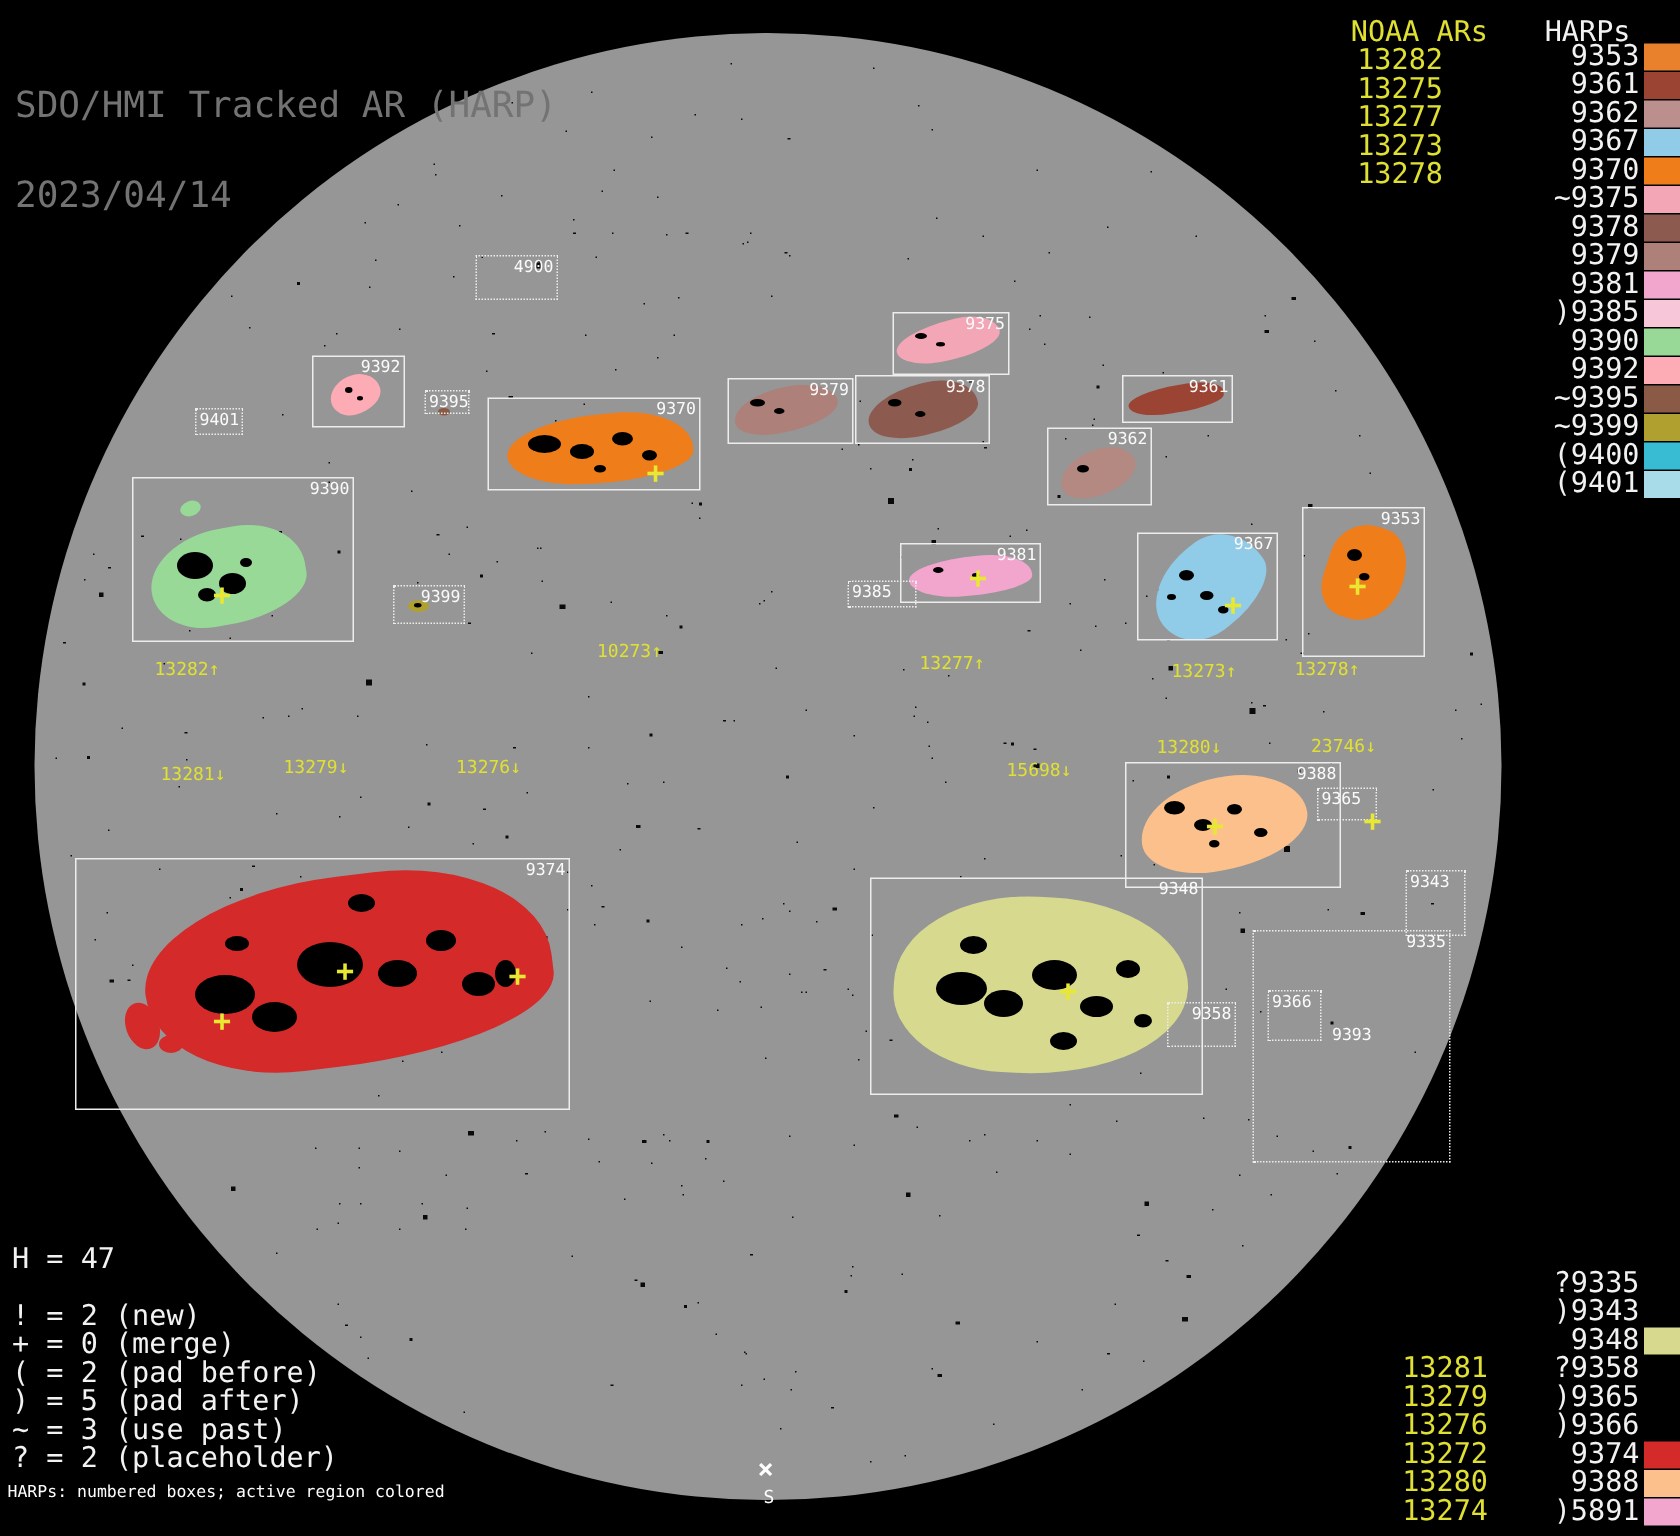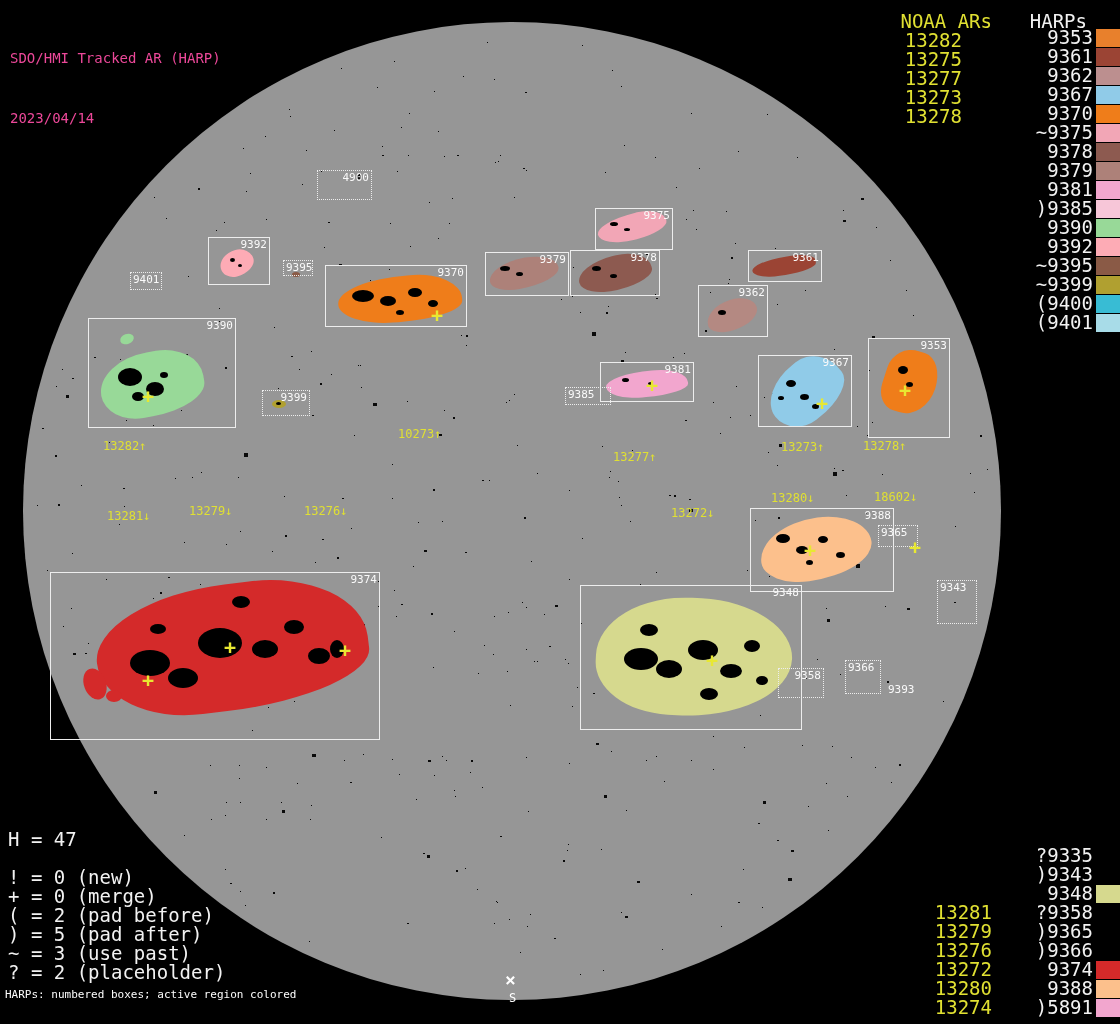--- a/index.html
+++ b/index.html
@@ -1,21 +1,21 @@
 <!DOCTYPE html>
 <html><head>
 <meta charset="utf-8">
 <style>
   *{margin:0;padding:0;box-sizing:border-box}
   html,body{background:#000}
   #stage{position:relative;width:1120px;height:1024px;background:#000;overflow:hidden;
          font-family:"DejaVu Sans Mono",monospace;color:#f2f2f2}
   #disk{position:absolute;left:23px;top:22px;width:978px;height:978px;border-radius:50%;background:#969696;z-index:0}
   #noise,#overlay,#swatches{position:absolute;left:0;top:0;width:100%;height:100%}
-  .title{position:absolute;left:10px;top:8px;font-size:14px;line-height:20px;color:#ec4899;z-index:7;white-space:pre}
+  .title{position:absolute;left:10px;top:20px;font-size:24px;line-height:20px;color:#737373;z-index:7;white-space:pre}
   #noaa-header{position:absolute;left:880px;top:10px;width:112px;text-align:right;font-size:19px;color:#e0e032;z-index:7}
   #harps-header{position:absolute;left:1005px;top:10px;width:82px;text-align:right;font-size:19px;color:#f2f2f2;z-index:7}
   #noaa-top{position:absolute;left:880px;top:31px;width:82px;text-align:right;font-size:19px;line-height:19px;color:#e0e032;z-index:7}
   #harps-top{position:absolute;left:1005px;top:28px;width:88px;text-align:right;font-size:19px;line-height:19px;color:#f2f2f2;z-index:7}
   #noaa-bottom{position:absolute;left:900px;top:903px;width:92px;text-align:right;font-size:19px;line-height:19px;color:#e0e032;z-index:7}
   #harps-bottom{position:absolute;left:1005px;top:846px;width:88px;text-align:right;font-size:19px;line-height:19px;color:#f2f2f2;z-index:7}
   #h-line{position:absolute;left:8px;top:828px;font-size:19px;color:#f2f2f2;z-index:7}
   #legend-lines{position:absolute;left:8px;top:868px;font-size:19px;line-height:19px;color:#f2f2f2;z-index:7;white-space:pre}
   #footnotes{position:absolute;left:5px;top:989px;font-size:11px;line-height:12px;color:#fdfdfd;z-index:7}
   .blob{position:absolute;z-index:2}
@@ -591,39 +591,42 @@
       <div class="spot" style="left: 688px; top: 640px; width: 30px; height: 20px;"></div>
       <div class="spot" style="left: 720px; top: 664px; width: 22px; height: 14px;"></div>
       <div class="spot" style="left: 744px; top: 640px; width: 16px; height: 12px;"></div>
       <div class="spot" style="left: 640px; top: 624px; width: 18px; height: 12px;"></div>
       <div class="spot" style="left: 700px; top: 688px; width: 18px; height: 12px;"></div>
       <div class="spot" style="left: 756px; top: 676px; width: 12px; height: 9px;"></div>
       <div class="rbox" style="left: 580px; top: 585px; width: 222px; height: 145px; border: 1px solid rgb(237, 237, 237);">
         <div class="rlabel" style="top: 1px; right: 2px;">9348</div>
       </div>
       <div class="cross" style="left: 706px; top: 651px;">+</div>
+      <div class="rbox" style="left: 835px; top: 620px; width: 132px; height: 155px; border: 1px dotted rgb(237, 237, 237);">
+        <div class="rlabel" style="top: 1px; right: 2px;">9335</div>
+      </div>
       <div class="rbox" style="left: 778px; top: 668px; width: 46px; height: 30px; border: 1px dotted rgb(237, 237, 237);">
         <div class="rlabel" style="top: 1px; right: 2px;">9358</div>
       </div>
       <div class="rbox" style="left: 845px; top: 660px; width: 36px; height: 34px; border: 1px dotted rgb(237, 237, 237);">
         <div class="rlabel" style="top: 1px; left: 2px;">9366</div>
       </div>
       <div class="cross" style="left: 909px; top: 538px;">+</div>
       <div class="rlabel" style="left: 888px; top: 684px;">9393</div>
       <div class="ylab" style="left: 103px; top: 440px;">13282↑</div>
       <div class="ylab" style="left: 398px; top: 428px;">10273↑</div>
-      <div class="ylab" style="left: 613px; top: 451px;">13277↑</div>
+      <div class="ylab" style="left: 613px; top: 436px;">13277↑</div>
       <div class="ylab" style="left: 781px; top: 441px;">13273↑</div>
       <div class="ylab" style="left: 863px; top: 440px;">13278↑</div>
       <div class="ylab" style="left: 107px; top: 510px;">13281↓</div>
       <div class="ylab" style="left: 189px; top: 505px;">13279↓</div>
       <div class="ylab" style="left: 304px; top: 505px;">13276↓</div>
-      <div class="ylab" style="left: 671px; top: 507px;">13272↓</div>
+      <div class="ylab" style="left: 671px; top: 507px;">15698↓</div>
       <div class="ylab" style="left: 771px; top: 492px;">13280↓</div>
-      <div class="ylab" style="left: 874px; top: 491px;">18602↓</div>
+      <div class="ylab" style="left: 874px; top: 491px;">23746↓</div>
     </div>
   <div id="swatches">
       <div class="sw" style="left: 1096px; top: 29px; width: 24px; height: 18px; background: rgb(232, 128, 44);"></div>
       <div class="sw" style="left: 1096px; top: 48px; width: 24px; height: 18px; background: rgb(155, 68, 52);"></div>
       <div class="sw" style="left: 1096px; top: 67px; width: 24px; height: 18px; background: rgb(188, 143, 143);"></div>
       <div class="sw" style="left: 1096px; top: 86px; width: 24px; height: 18px; background: rgb(144, 203, 232);"></div>
       <div class="sw" style="left: 1096px; top: 105px; width: 24px; height: 18px; background: rgb(239, 125, 26);"></div>
       <div class="sw" style="left: 1096px; top: 124px; width: 24px; height: 18px; background: rgb(242, 166, 182);"></div>
       <div class="sw" style="left: 1096px; top: 143px; width: 24px; height: 18px; background: rgb(141, 90, 80);"></div>
       <div class="sw" style="left: 1096px; top: 162px; width: 24px; height: 18px; background: rgb(173, 129, 121);"></div>
@@ -687,20 +690,20 @@
       <div>9348</div>
       <div>?9358</div>
       <div>)9365</div>
       <div>)9366</div>
       <div>9374</div>
       <div>9388</div>
       <div>)5891</div>
     </div>
 
   <div id="h-line">H = 47</div>
-  <div id="legend-lines"><div>! = 0 (new)</div><div>+ = 0 (merge)</div><div>( = 2 (pad before)</div><div>) = 5 (pad after)</div><div>~ = 3 (use past)</div><div>? = 2 (placeholder)</div></div>
+  <div id="legend-lines"><div>! = 2 (new)</div><div>+ = 0 (merge)</div><div>( = 2 (pad before)</div><div>) = 5 (pad after)</div><div>~ = 3 (use past)</div><div>? = 2 (placeholder)</div></div>
   <div id="footnotes">
       <div>HARPs: numbered boxes; active region colored</div>
     </div>
 
   <div class="sx">×</div>
   <div class="sl">S</div>
 </div>
 
 </body></html>

